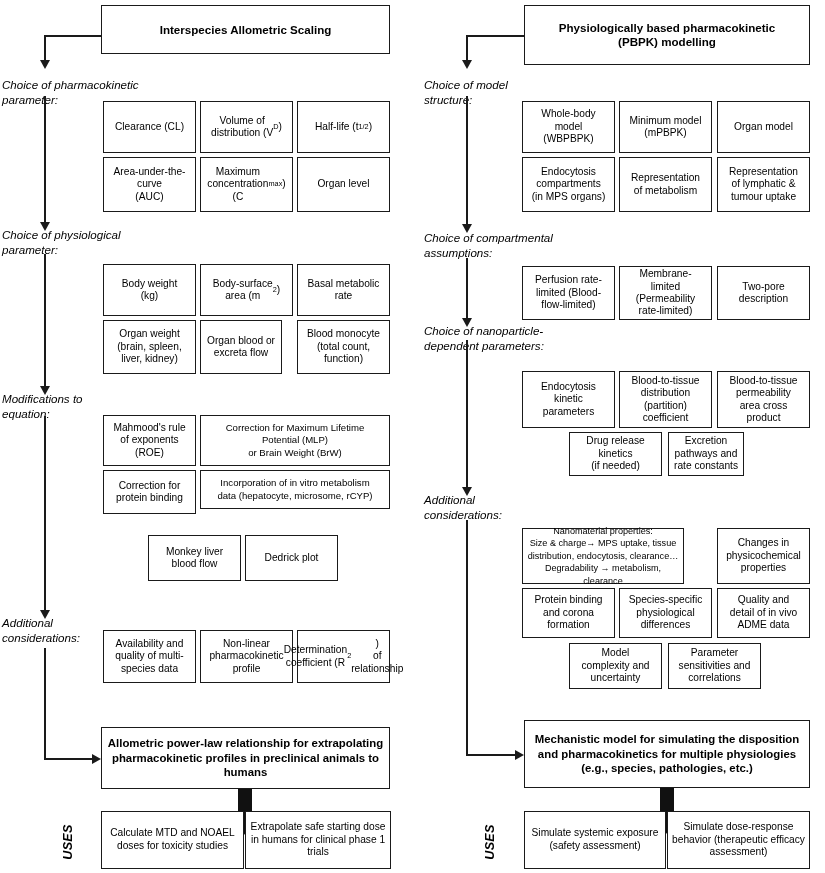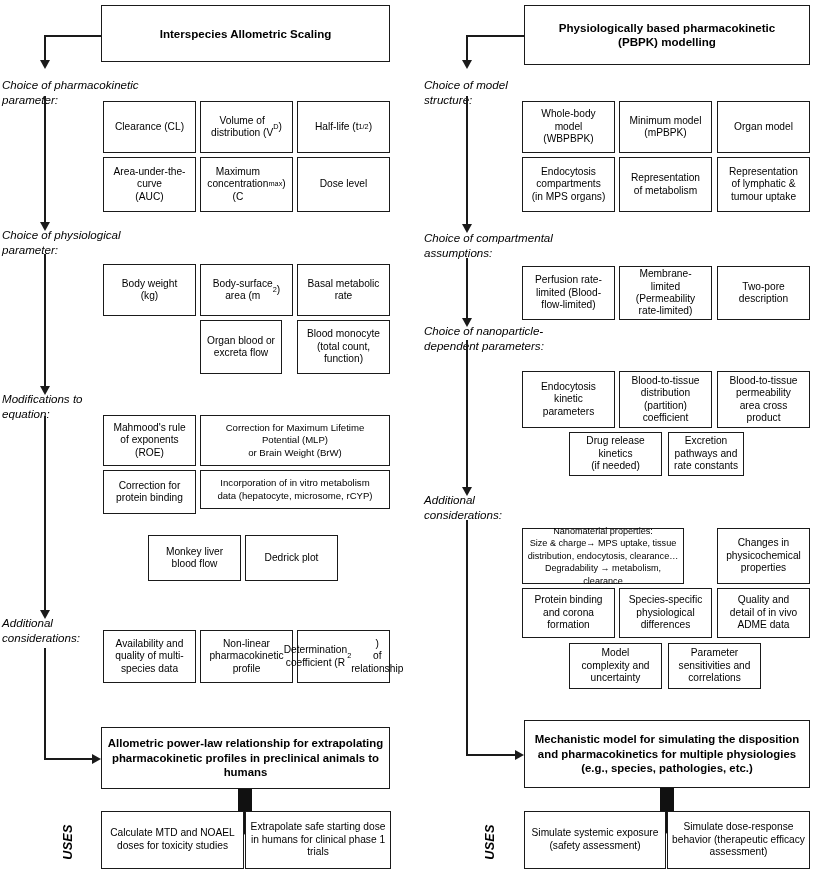--- a/index.html
+++ b/index.html
@@ -93,37 +93,38 @@
     border-right: 15px solid transparent;
     border-top: 20px solid #111;
   }
   sub { font-size: 0.72em; vertical-align: -0.22em; }
   sup { font-size: 0.72em; vertical-align: 0.45em; }
 </style>
 </head>
 <body>
 
 <div id="canvas">
-    <div class="box title" style="left: 101px; top: 5px; width: 289px; height: 57px;">Interspecies Allometric Scaling</div>
+    <div class="box title" style="left: 101px; top: 5px; width: 289px; height: 49px;">Interspecies Allometric Scaling</div>
     <div class="hline" style="left: 44px; top: 35px; width: 57px;"></div>
     <div class="vline" style="left: 44px; top: 35px; height: 26px;"></div>
     <div class="arrowdown" style="left: 39.6px; top: 60px;"></div>
     <div class="stage-label" style="left: 2px; top: 78px; width: 230px;">Choice of  pharmacokinetic<br>parameter:</div>
     <div class="stage-label" style="left: 2px; top: 228px; width: 230px;">Choice of physiological<br>parameter:</div>
     <div class="stage-label" style="left: 2px; top: 392px; width: 230px;">Modifications to<br>equation:</div>
     <div class="stage-label" style="left: 2px; top: 616px; width: 230px;">Additional<br>considerations:</div>
     <div class="box " style="left: 103px; top: 101px; width: 93px; height: 52px;">Clearance (CL)</div>
     <div class="box " style="left: 200px; top: 101px; width: 93px; height: 52px;">Volume of<br>distribution (V<sub>D</sub>)</div>
     <div class="box " style="left: 297px; top: 101px; width: 93px; height: 52px;">Half-life (t<sub>1/2</sub>)</div>
     <div class="box " style="left: 103px; top: 157px; width: 93px; height: 55px;">Area-under-the-<br>curve<br>(AUC)</div>
     <div class="box " style="left: 200px; top: 157px; width: 93px; height: 55px;">Maximum<br>concentration<br>(C<sub>max</sub>)</div>
-    <div class="box " style="left: 297px; top: 157px; width: 93px; height: 55px;">Dose level</div>
+    <div class="box " style="left: 297px; top: 157px; width: 93px; height: 55px;">Organ level</div>
     <div class="box " style="left: 103px; top: 264px; width: 93px; height: 52px;">Body weight<br>(kg)</div>
     <div class="box " style="left: 200px; top: 264px; width: 93px; height: 52px;">Body-surface<br>area (m<sup>2</sup>)</div>
     <div class="box " style="left: 297px; top: 264px; width: 93px; height: 52px;">Basal metabolic<br>rate</div>
+    <div class="box " style="left: 103px; top: 320px; width: 93px; height: 54px;">Organ weight<br>(brain, spleen,<br>liver, kidney)</div>
     <div class="box " style="left: 200px; top: 320px; width: 82px; height: 54px;">Organ blood or<br>excreta flow</div>
     <div class="box " style="left: 297px; top: 320px; width: 93px; height: 54px;">Blood monocyte<br>(total count,<br>function)</div>
     <div class="box " style="left: 103px; top: 415px; width: 93px; height: 51px;">Mahmood's rule<br>of exponents<br>(ROE)</div>
     <div class="box " style="left: 200px; top: 415px; width: 190px; height: 51px; font-size: 9.6px;">Correction for Maximum Lifetime<br>Potential (MLP)<br>or Brain Weight (BrW)</div>
     <div class="box " style="left: 103px; top: 470px; width: 93px; height: 44px;">Correction for<br>protein binding</div>
     <div class="box " style="left: 200px; top: 470px; width: 190px; height: 39px; font-size: 9.6px;">Incorporation of in vitro metabolism<br>data (hepatocyte, microsome, rCYP)</div>
     <div class="box " style="left: 148px; top: 535px; width: 93px; height: 46px;">Monkey liver<br>blood flow</div>
     <div class="box " style="left: 245px; top: 535px; width: 93px; height: 46px;">Dedrick plot</div>
     <div class="box " style="left: 103px; top: 630px; width: 93px; height: 53px;">Availability and<br>quality of multi-<br>species data</div>
     <div class="box " style="left: 200px; top: 630px; width: 93px; height: 53px;">Non-linear<br>pharmacokinetic<br>profile</div>

